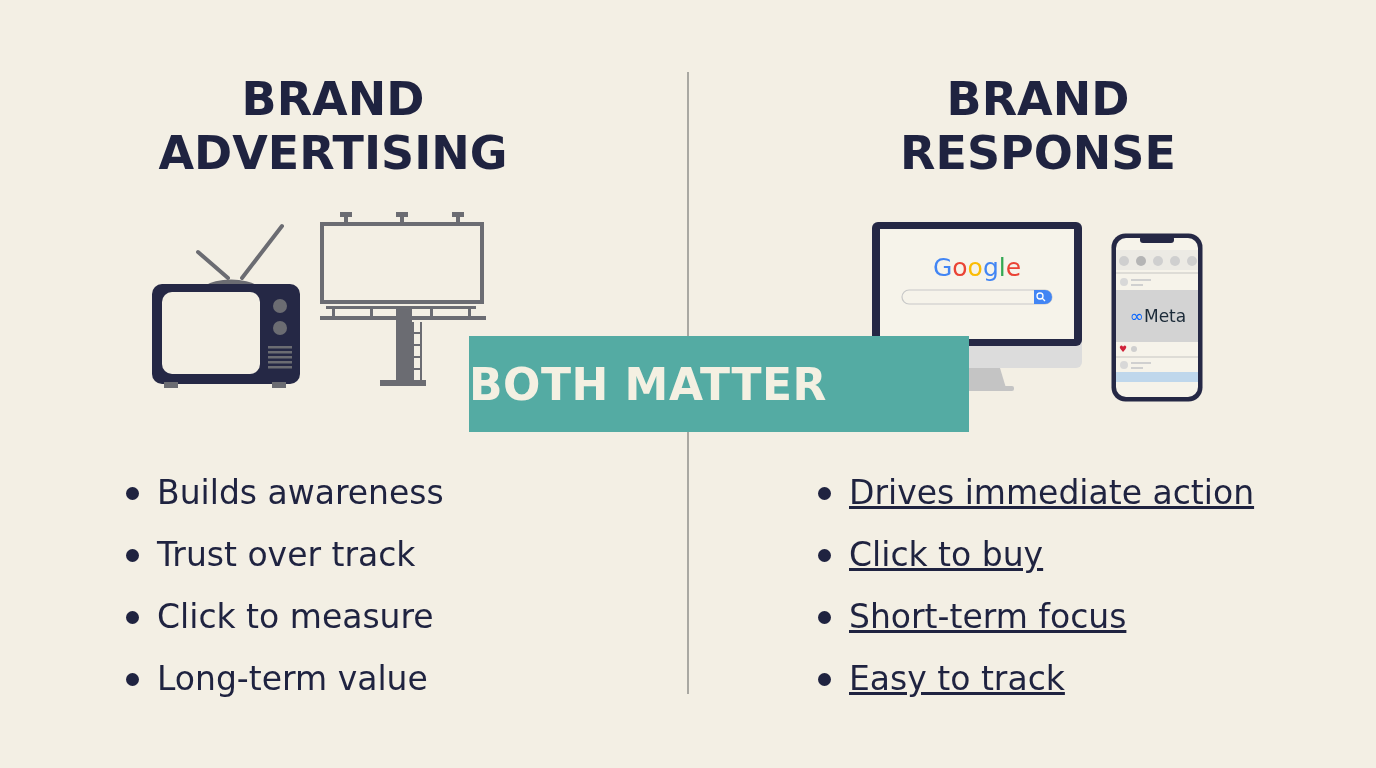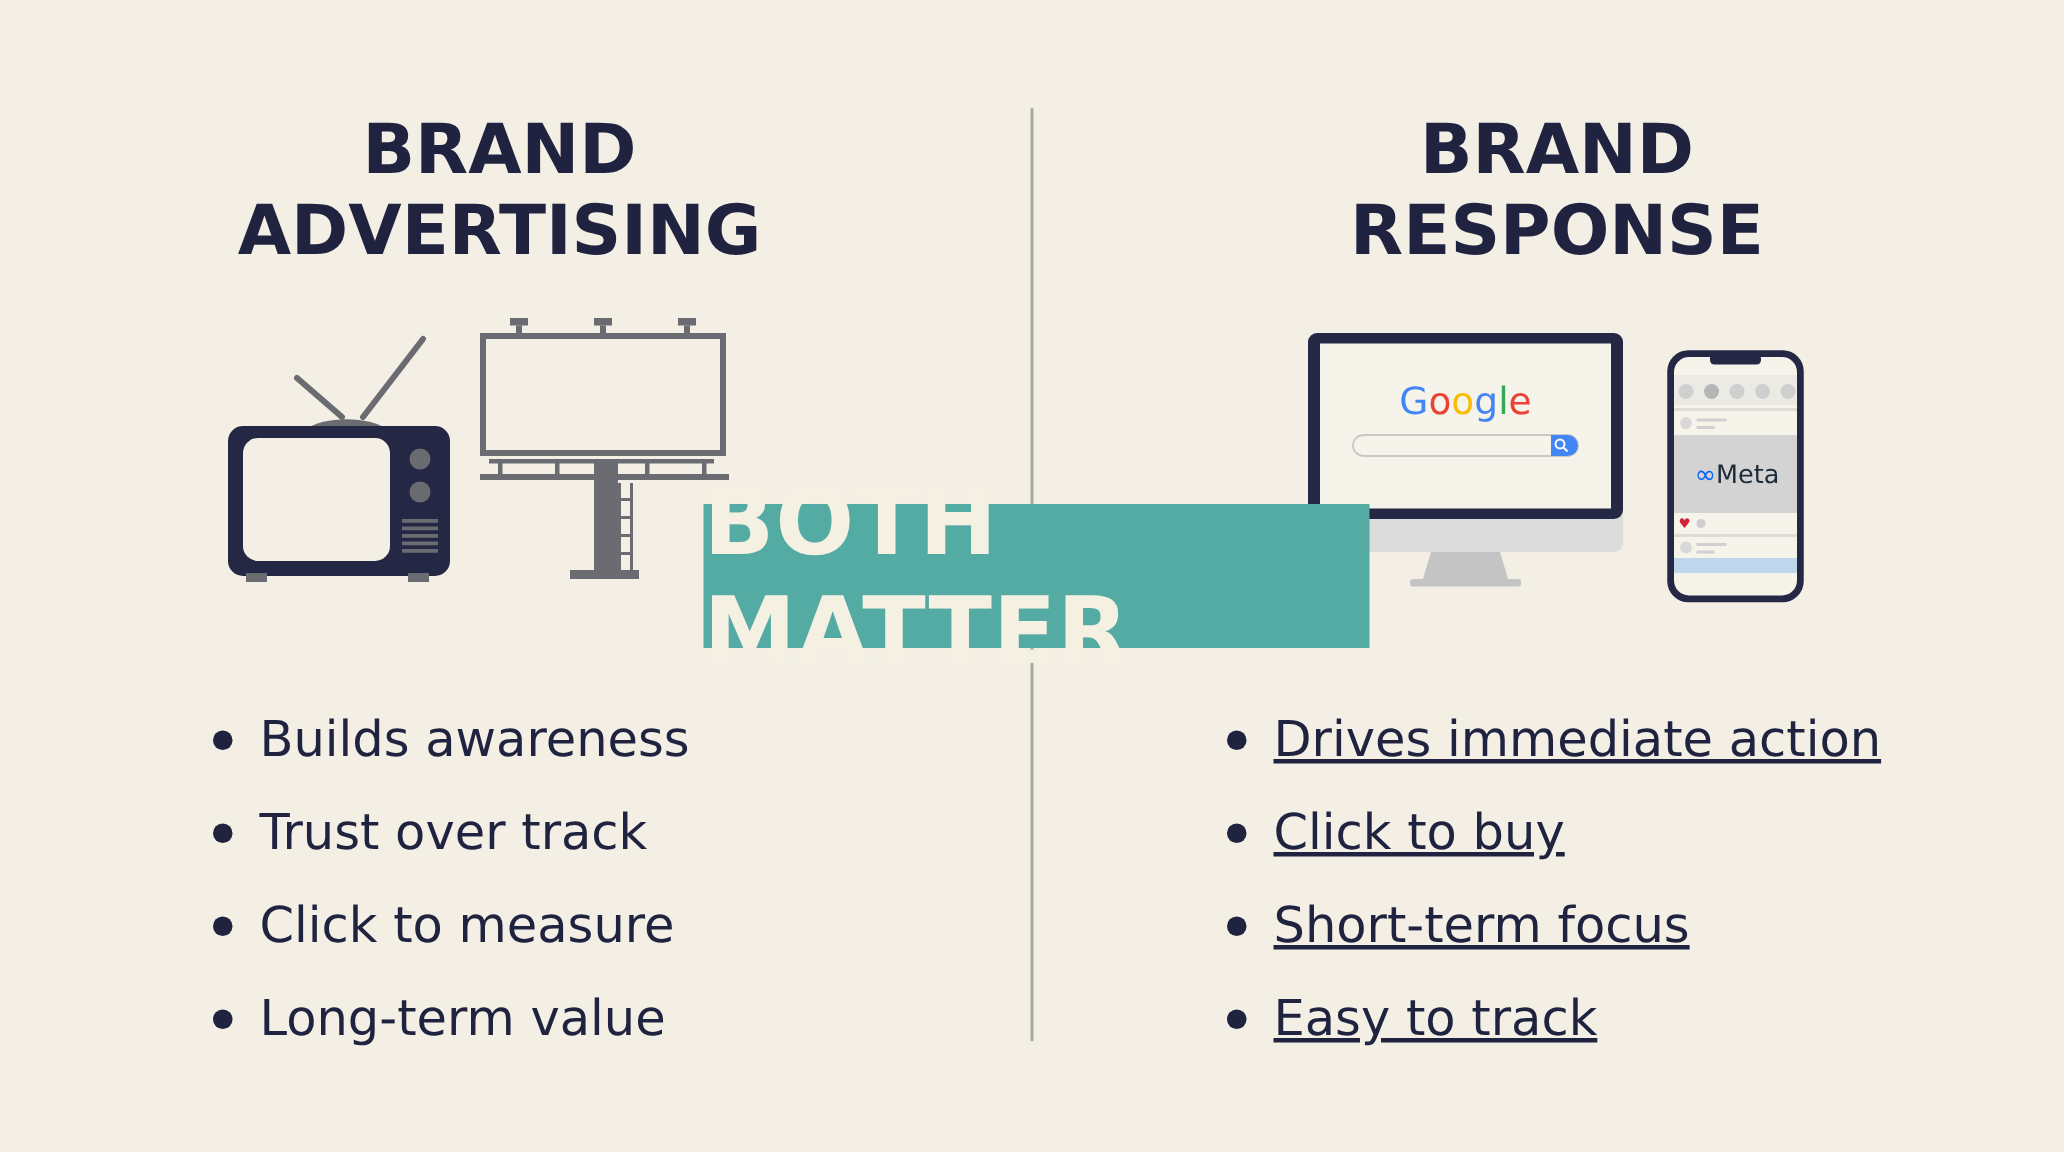--- a/index.html
+++ b/index.html
@@ -17,37 +17,37 @@
   .title {
     position: absolute; text-align: center;
     font-family: "DejaVu Sans", sans-serif; font-weight: bold;
     font-size: 46px; line-height: 54px; color: #1f2340; letter-spacing: 0px;
   }
   .title.left { left: 120px; width: 426px; top: 72px; }
   .title.right { left: 830px; width: 416px; top: 72px; }
   .title span { display: block; }
 
   .bullets { position: absolute; list-style: none; }
-  .bullets.left { left: 142px; top: 462px; }
+  .bullets.left { left: 126px; top: 462px; }
   .bullets.right { left: 818px; top: 462px; text-decoration: underline; }
   .bullets li {
     font-family: "DejaVu Sans", sans-serif;
     font-size: 33px; line-height: 62px; color: #1f2340;
     display: flex; align-items: center;
   }
   .bullets li .dot {
     width: 13px; height: 13px; border-radius: 50%; background: #1f2340;
     margin-right: 18px; flex: none;
   }
 
   .banner {
-    position: absolute; left: 469px; top: 336px; width: 444px; height: 96px;
+    position: absolute; left: 469px; top: 336px; width: 500px; height: 96px;
     background: #54aba3; display: flex; align-items: center; justify-content: flex-start;
     color: #f4f0e2; font-family: "DejaVu Sans", sans-serif; font-weight: bold;
-    font-size: 62px; letter-spacing: 0.5px;
+    font-size: 44px; letter-spacing: 0.5px;
   }
 
   .icon { position: absolute; }
 </style>
 </head>
 <body>
 
 <div class="divider"></div>
 
 <div class="title left">

